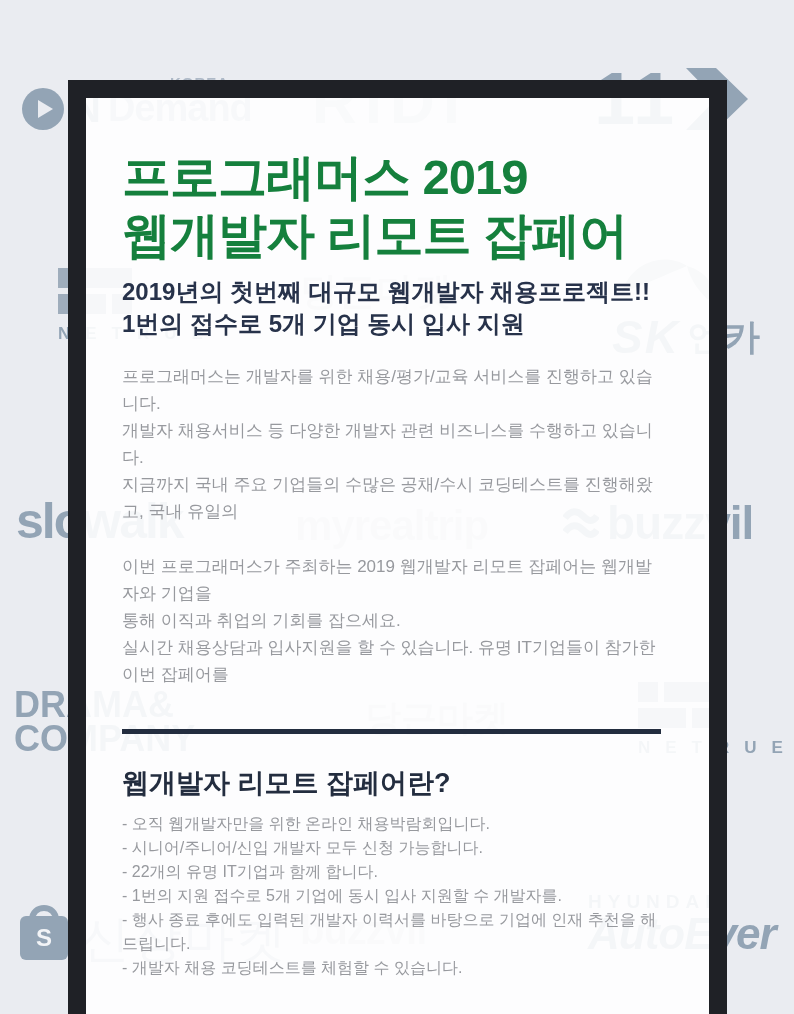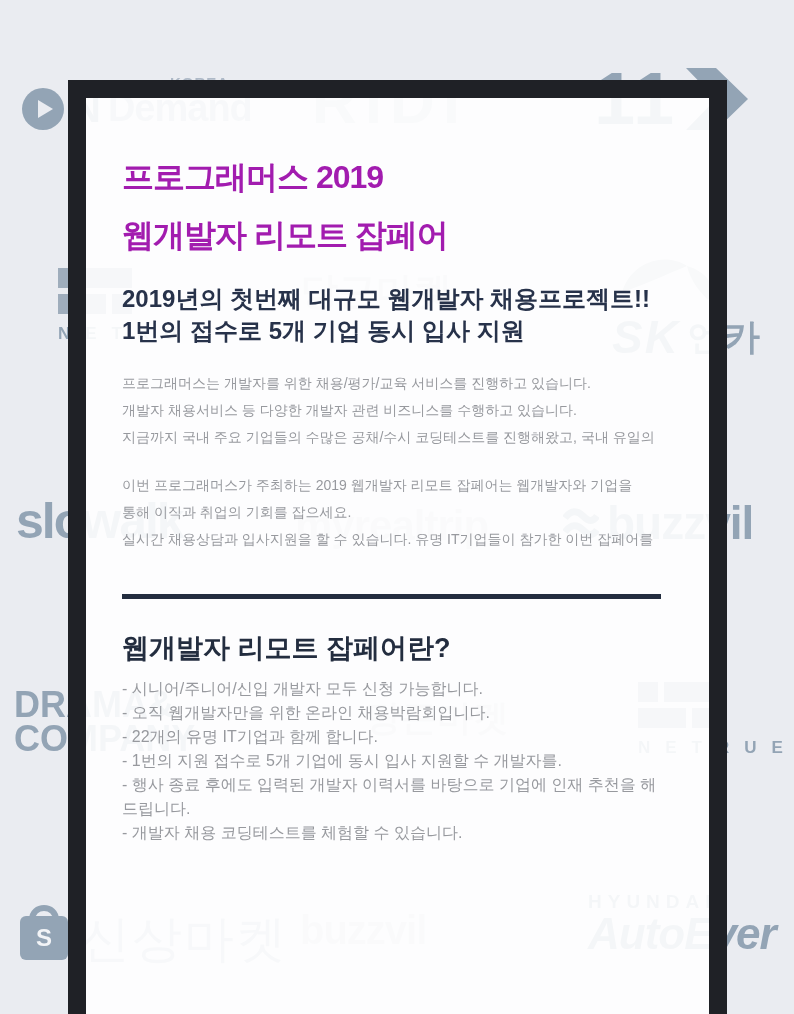--- a/index.html
+++ b/index.html
@@ -34,25 +34,25 @@
   .sinsang-word{font-size:50px;font-weight:400;letter-spacing:2px;color:#aeb9c7;margin-top:8px;}
   .hyundai-small{font-size:19px;font-weight:800;letter-spacing:6px;}
   .autoever{font-size:44px;font-weight:800;font-style:italic;letter-spacing:-1px;margin-top:-4px;}
   
   #card{
     position:absolute;left:68px;top:80px;width:659px;height:1100px;z-index:1;
     border:18px solid rgba(14,16,22,0.93);
     background:rgba(255,255,255,0.9);
     padding:0 44px 0 36px;
   }
-  .title{margin-top:50px;font-size:32px;line-height:58px;font-weight:900;
-    letter-spacing:-1px;color:#a21caf;}
-  .subtitle{margin-top:19px;font-size:24px;line-height:32px;font-weight:800;color:#27324a;}
-  .para{margin-top:23px;font-size:14px;line-height:27px;color:#97999e;}
-  .para + .para{margin-top:21px;}
+  .title{margin-top:50px;font-size:49px;line-height:58px;font-weight:900;
+    letter-spacing:-1px;color:#15803d;}
+  .subtitle{margin-top:12px;font-size:24px;line-height:32px;font-weight:800;color:#27324a;}
+  .para{margin-top:23px;font-size:17px;line-height:27px;color:#97999e;}
+  .para + .para{margin-top:28px;}
   .hr-thick{margin-top:41px;height:5px;background:#232d3f;width:539px;}
   .about-head{margin-top:31px;font-size:27px;font-weight:800;color:#232d3f;}
   .about-list{margin-top:11px;font-size:16px;line-height:24px;color:#97999e;}
 </style>
 </head>
 <body>
 
 <div id="stage">
 
   <div class="wm" style="left:22px;top:86px;">
@@ -165,22 +165,22 @@
       <div>이번 프로그래머스가 주최하는 2019 웹개발자 리모트 잡페어는 웹개발자와 기업을</div>
       <div>통해 이직과 취업의 기회를 잡으세요.</div>
       <div>실시간 채용상담과 입사지원을 할 수 있습니다. 유명 IT기업들이 참가한 이번 잡페어를</div>
     </div>
 
     <div class="hr-thick"></div>
 
     <div class="about-head">웹개발자 리모트 잡페어란?</div>
 
     <div class="about-list">
+      <div>- 오직 웹개발자만을 위한 온라인 채용박람회입니다.</div>
       <div>- 시니어/주니어/신입 개발자 모두 신청 가능합니다.</div>
-      <div>- 오직 웹개발자만을 위한 온라인 채용박람회입니다.</div>
       <div>- 22개의 유명 IT기업과 함께 합니다.</div>
       <div>- 1번의 지원 접수로 5개 기업에 동시 입사 지원할 수 개발자를.</div>
       <div>- 행사 종료 후에도 입력된 개발자 이력서를 바탕으로 기업에 인재 추천을 해드립니다.</div>
       <div>- 개발자 채용 코딩테스트를 체험할 수 있습니다.</div>
     </div>
 
   </div>
 </div>
 
 </body></html>

